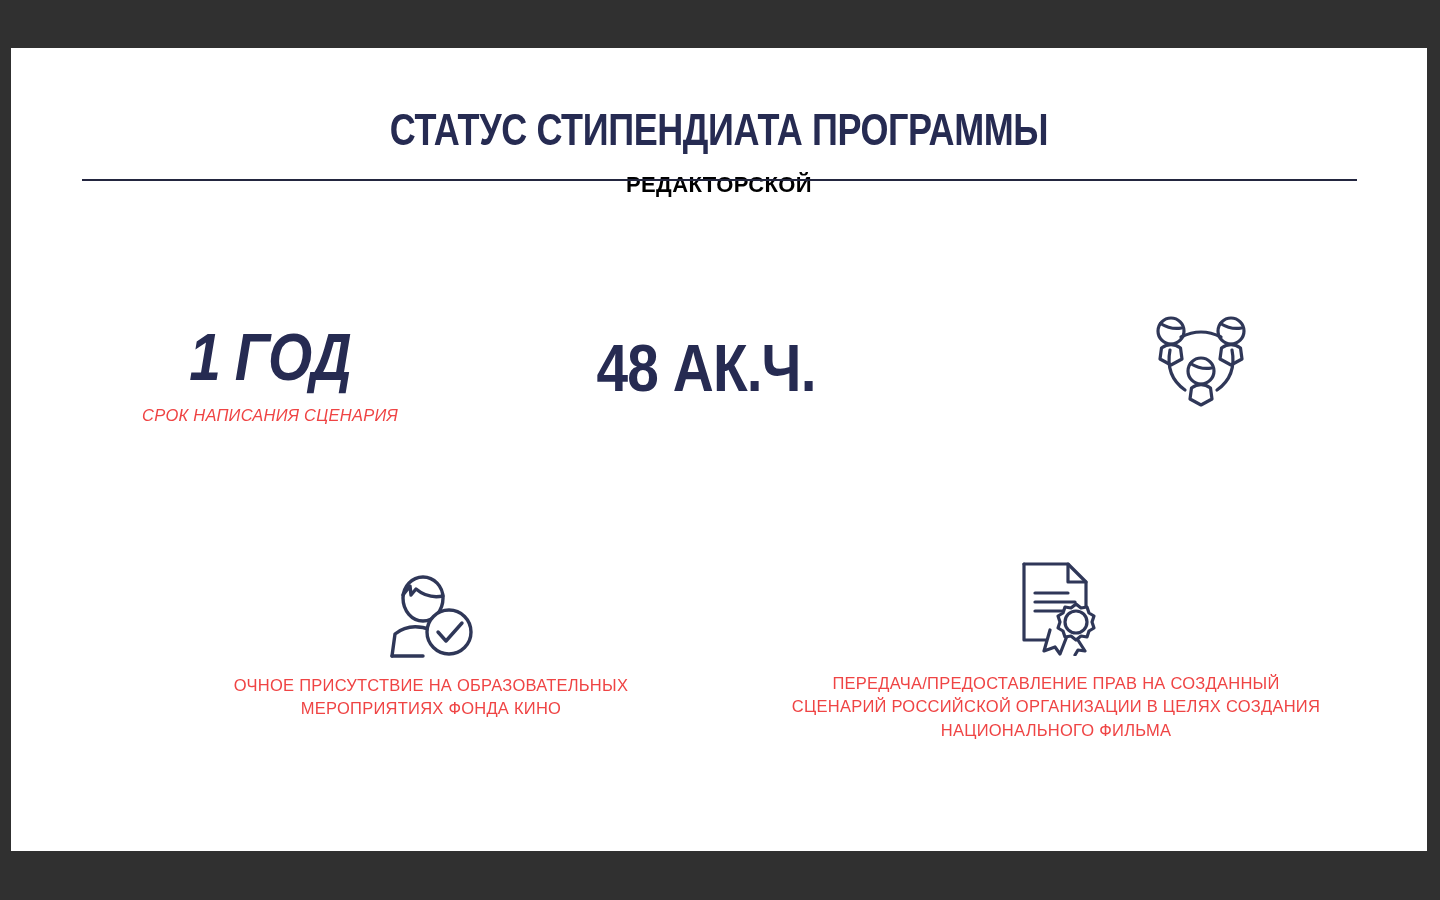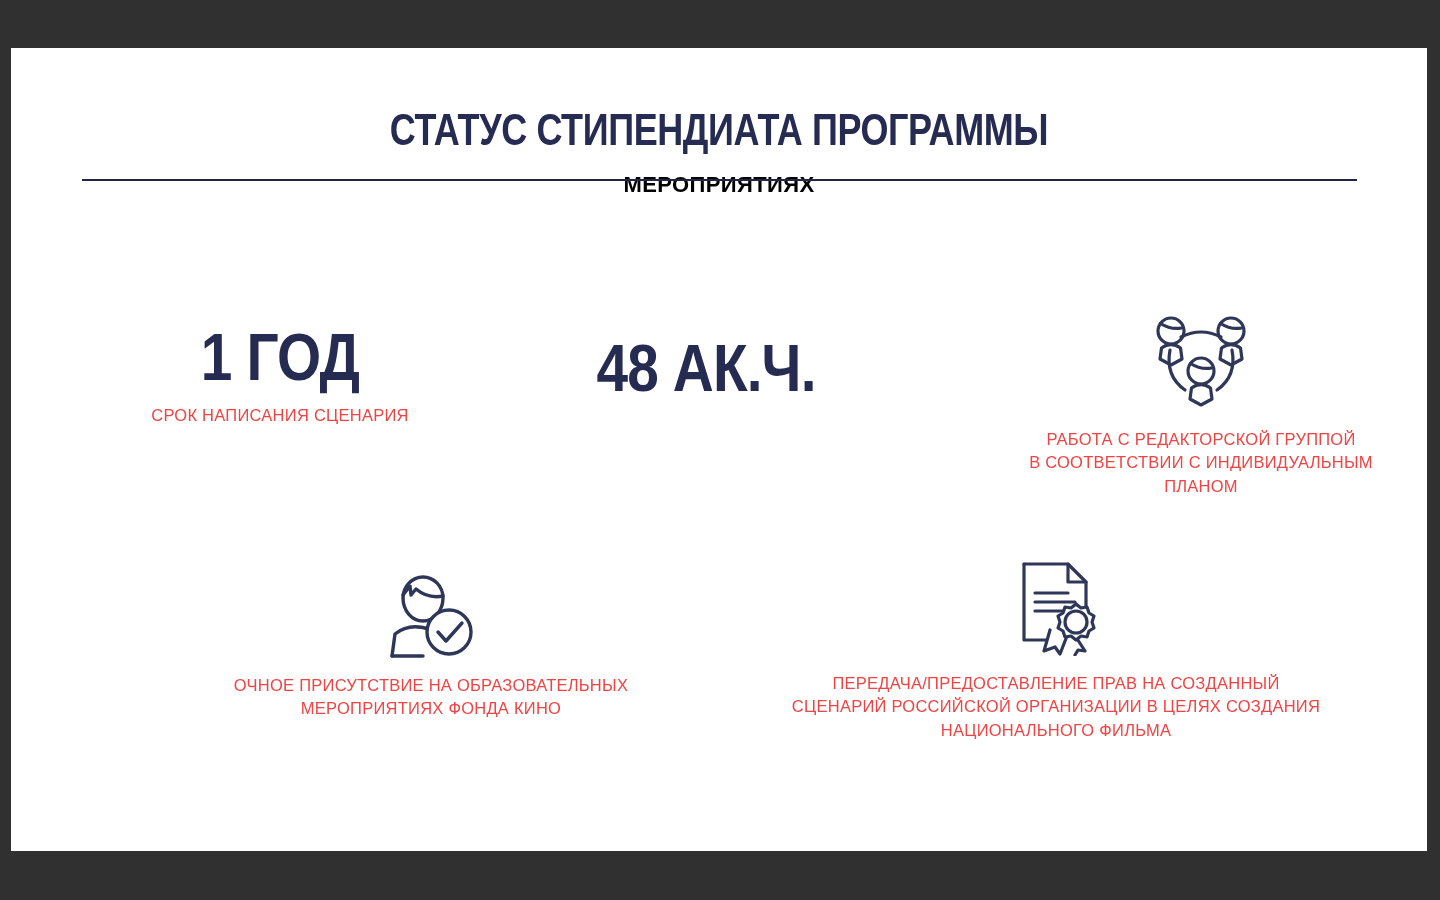--- a/index.html
+++ b/index.html
@@ -62,40 +62,40 @@
     color:#ef4444;
     font-size:16.5px;
     line-height:1.42;
     letter-spacing:0.25px;
     white-space:pre-line;
     margin-top:14px;
   }
   .icon-wrap { display:flex; justify-content:center; align-items:flex-end; }
 
   
-  #cell-term    { left:49px;  top:276px; width:440px; }
+  #cell-term    { left:39px;  top:276px; width:440px;font-style:italic; }
   #cell-hours   { left:465px; top:287px; width:460px; }
   #cell-editors { left:965px; top:266px; width:450px; }
   #cell-editors .caption { margin-top:18px; }
 
   
   #cell-attendance { left:190px; top:518px; width:460px; }
   #cell-rights     { left:730px; top:510px; width:630px; }
   #cell-attendance .caption { margin-top:16px; }
   #cell-rights .caption { margin-top:16px; }
 </style>
 </head>
 <body>
 
 <div id="slide">
 
   <div id="header">
     <h1 id="title">СТАТУС СТИПЕНДИАТА ПРОГРАММЫ</h1>
     <div id="title-rule"></div>
-    <h2 id="subtitle">МЕРОПРИЯТИЯХ</h2>
+    <h2 id="subtitle">РЕДАКТОРСКОЙ</h2>
   </div>
 
   <div class="cell" id="cell-term">
     <div class="stat-number">1 ГОД</div>
     <div class="caption">СРОК НАПИСАНИЯ СЦЕНАРИЯ</div>
   </div>
 
   <div class="cell" id="cell-hours">
     <div class="stat-number">48 АК.Ч.</div>
   </div>
@@ -114,23 +114,20 @@
 
         <circle cx="89" cy="17" r="13"></circle>
         <path d="M78.5 9.5 Q89 16 99.5 14"></path>
         <path d="M78 45 L79.5 34 Q89 27 98.5 34 L100 45 L89 51 Z"></path>
 
         <circle cx="59" cy="57" r="13"></circle>
         <path d="M48.5 49.5 Q59 56 69.5 54"></path>
         <path d="M48 85 L49.5 74 Q59 67 68.5 74 L70 85 L59 91 Z"></path>
       </svg>
     </div>
-    <div class="caption">РАБОТА С РЕДАКТОРСКОЙ ГРУППОЙ
-В СООТВЕТСТВИИ С ИНДИВИДУАЛЬНЫМ
-ПЛАНОМ</div>
   </div>
 
   <div class="cell" id="cell-attendance">
     <div class="icon-wrap">
       <svg width="96" height="92" viewBox="0 0 96 92" fill="none" stroke="#2f3758" stroke-width="3.4" stroke-linecap="round" stroke-linejoin="round">
 
         <path d="M20 32 A20 21 0 1 1 60 32 A20 23 0 0 1 40 55 A20 23 0 0 1 20 32 Z"></path>
 
         <path d="M20 29 L27 20 L28 29 L33 23 Q45 33 60 30"></path>
 

